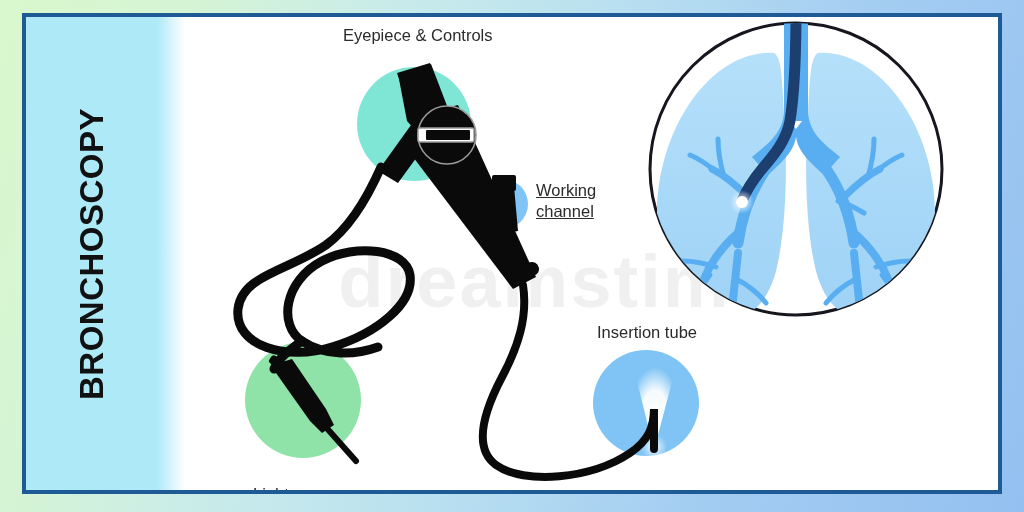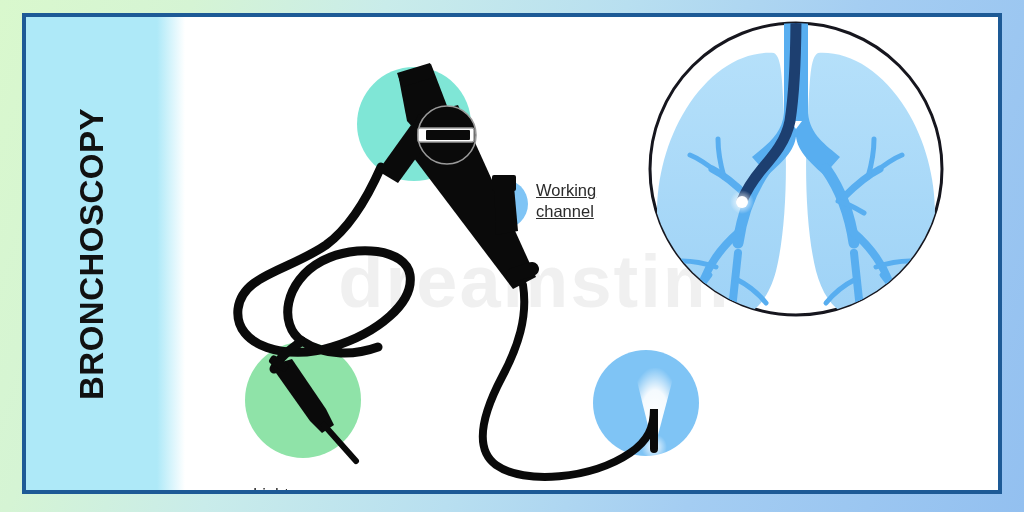--- a/index.html
+++ b/index.html
@@ -287,21 +287,23 @@
                    C 770 40, 768 78, 764 104
                    C 760 124, 748 138, 736 152
                    C 726 164, 720 174, 716 184" fill="none" stroke="#1d3f70" stroke-width="11" stroke-linecap="round"></path>
 
           <circle cx="716" cy="185" r="6" fill="#ffffff"></circle>
           <circle cx="716" cy="185" r="12" fill="url(#scopeGlow)"></circle>
         </g>
       </g>
     </svg>
 
+    <div class="label" id="label-eyepiece">Eyepiece &amp; Controls</div>
 
     <div class="label" id="label-working">Working
 channel</div>
 
+    <div class="label" id="label-insertion">Insertion tube</div>
 
     <div class="label" id="label-light">Light source</div>
 
   </div>
 </div>
 
 </body></html>

